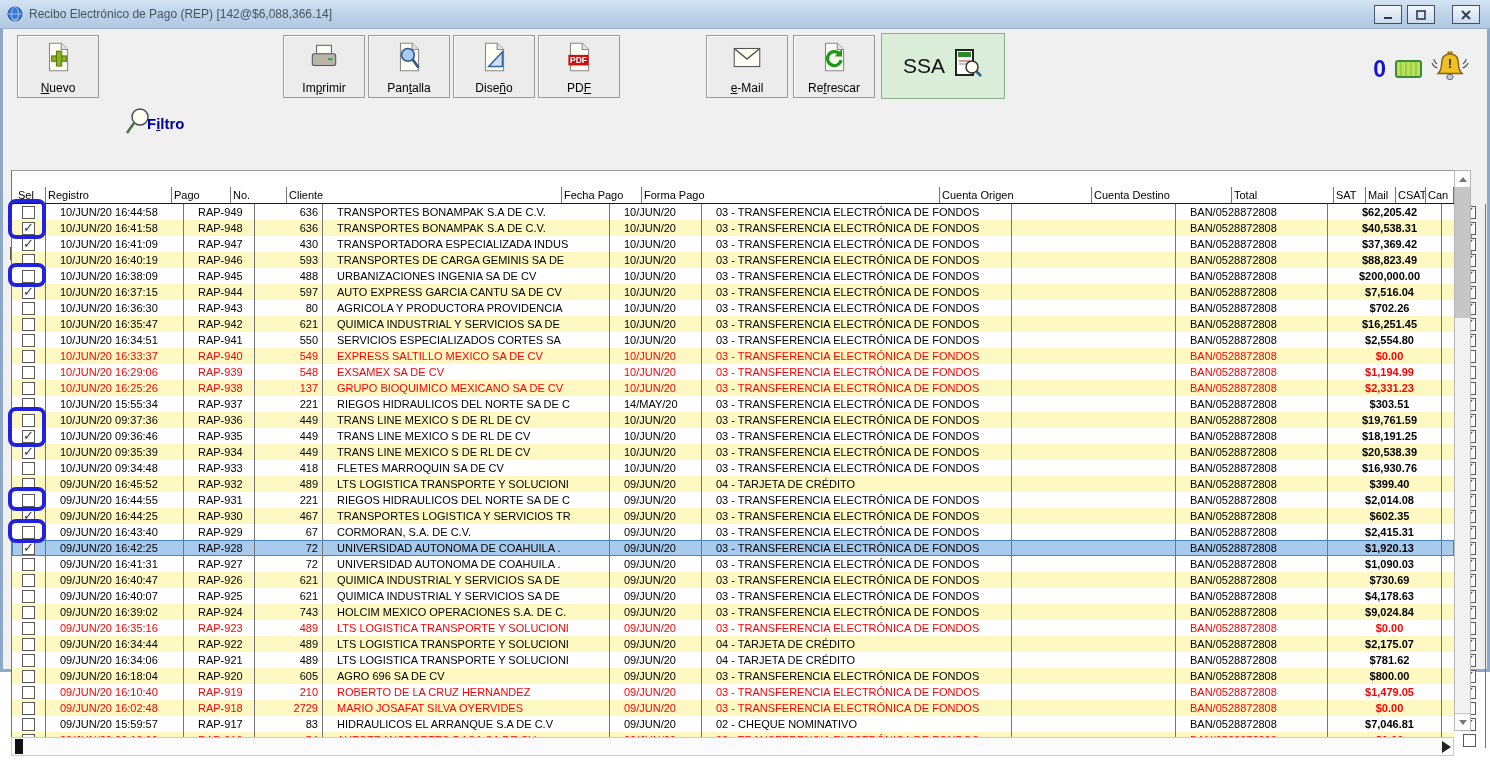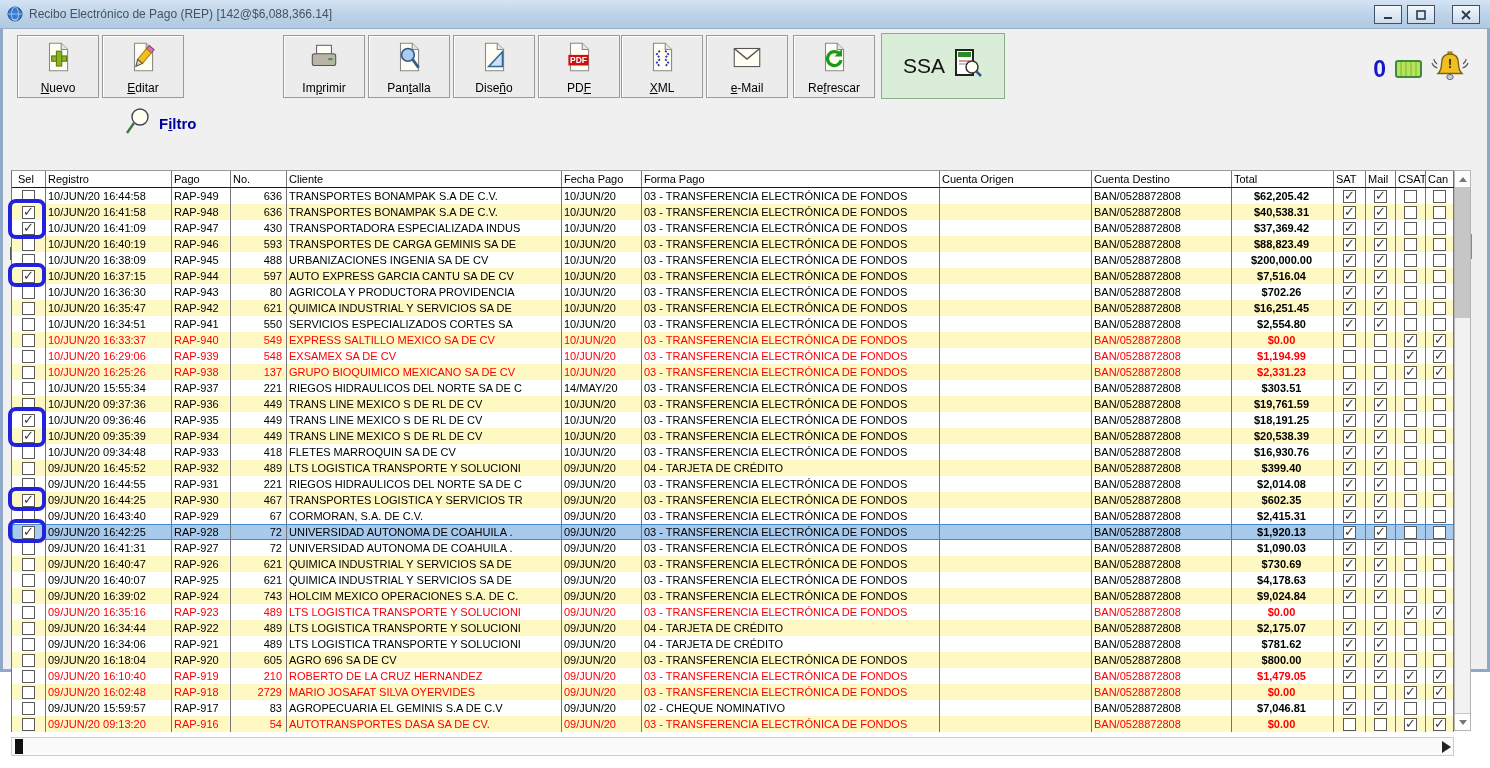--- a/index.html
+++ b/index.html
@@ -25,21 +25,21 @@
   .ssa-btn{position:absolute;left:878px;top:5px;width:122px;height:64px;
     background:#d9edd9;border:1px solid #8aae8a;display:flex;align-items:center;justify-content:center;gap:8px;}
   .ssa-txt{font-size:21px;font-weight:normal;color:#111;}
   .indicators{position:absolute;right:18px;top:22px;display:flex;align-items:center;gap:9px;}
   .counter{font-size:23px;font-weight:bold;color:#1515cc;line-height:23px;}
   .battery{width:23px;height:14px;border:2px solid #3d8a3d;border-radius:3px;
     background:repeating-linear-gradient(90deg,#b6e25e 0 3px,#9ccc44 3px 5px);}
   
   .filterbar{position:absolute;left:0;top:105px;width:1484px;height:65px;}
   .blue-label{font-weight:bold;color:#0000a0;}
-  .filtro-label{position:absolute;left:156px;top:10px;font-size:15px;}
+  .filtro-label{position:absolute;left:144px;top:10px;font-size:15px;}
   .filtro-glass{position:absolute;left:120px;top:2px;}
   .sel-box{position:absolute;left:7px;top:141px;}
   .sel-label{position:absolute;left:25px;top:142px;font-size:12px;color:#000;}
   .filter-input{position:absolute;left:63px;top:133px;width:755px;height:24px;border:1px solid #707070;
     box-sizing:border-box;font-size:13px;padding:0 4px;background:#fff;}
   .combo{position:absolute;height:25px;background:#fff;border:1px solid #8a8a8a;box-sizing:border-box;
     font-size:12px;line-height:23px;padding-left:5px;color:#000;}
   .combo .arrow{position:absolute;right:1px;top:1px;bottom:1px;width:17px;background:#e6e6e6;
     border-left:1px solid #b5b5b5;display:flex;align-items:center;justify-content:center;}
   .tri-down{width:0;height:0;border-left:4px solid transparent;border-right:4px solid transparent;border-top:5px solid #555;}
@@ -53,24 +53,24 @@
     border:0;display:flex;align-items:center;justify-content:center;}
   .spinner{position:absolute;left:1413px;top:129px;width:56px;height:25px;background:#fff;border:1px solid #8a8a8a;
     box-sizing:border-box;font-size:13px;line-height:23px;padding-left:6px;}
   .spinner .btns{position:absolute;right:1px;top:1px;bottom:1px;width:15px;display:flex;flex-direction:column;}
   .spinner .btns div{flex:1;background:#e6e6e6;border-left:1px solid #b5b5b5;display:flex;align-items:center;justify-content:center;}
   .tri-up-s{width:0;height:0;border-left:3px solid transparent;border-right:3px solid transparent;border-bottom:4px solid #555;}
   .tri-down-s{width:0;height:0;border-left:3px solid transparent;border-right:3px solid transparent;border-top:4px solid #555;}
   
   .grid{position:absolute;left:8px;top:170px;width:1442px;background:#fff;
     border-left:1px solid #757575;border-top:1px solid #9a9a9a;box-sizing:content-box;}
-  .hrow{display:flex;height:17px;background:#fff;border-bottom:1px solid #1a1a1a;box-sizing:border-box;}
+  .hrow{display:flex;height:17px;background:#fff;border-bottom:1px solid #1a1a1a;box-sizing:border-box;margin-top:16px;}
   .hcell{font-size:11px;line-height:16px;color:#000;padding:0 2px;box-sizing:border-box;
     border-right:1px solid #757575;overflow:hidden;white-space:nowrap;flex:0 0 auto;}
-  .trow{display:flex;height:16px;background:#fff;}
+  .trow{display:flex;height:16px;background:#fff;gap:12px;}
   .trow.alt{background:#fef9c3;}
   .trow.red{color:#ff0000;}
   .trow.sel-row{background:#a8cbed;outline:1px solid #4888c8;outline-offset:-1px;}
   .cell{font-size:11px;line-height:16px;color:inherit;padding:0 2px;box-sizing:border-box;
     border-right:1px solid #757575;overflow:hidden;white-space:nowrap;flex:0 0 auto;height:16px;}
   .trow{color:#000;}
   .rnum{text-align:right;padding-right:4px;}
   .money{font-weight:bold;text-align:center;}
   .cbcell{display:flex;align-items:center;justify-content:center;padding:0;}
   .c-sel{width:34px}.c-reg{width:126px}.c-pago{width:59px}.c-no{width:56px}.c-cli{width:275px}
@@ -137,33 +137,20 @@
     <div class="tb-btn" style="left:14px">
       <span>
         <svg width="34" height="34" viewBox="0 0 32 32">
           <path d="M8 3h11l6 6v20H8z" fill="#fffef2" stroke="#888"></path>
             <path d="M19 3v6h6" fill="#e6e6e6" stroke="#888"></path>
           <rect x="10" y="15" width="14" height="5" fill="#8ab420" stroke="#5a7a10"></rect>
           <rect x="14.5" y="10.5" width="5" height="14" fill="#8ab420" stroke="#5a7a10"></rect>
         </svg></span>
       <span class="lbl"><u>N</u>uevo</span>
     </div>
-    <div class="tb-btn" style="left:99px">
-      <span>
-        <svg width="34" height="34" viewBox="0 0 32 32">
-          <path d="M8 3h11l6 6v20H8z" fill="#fffef2" stroke="#888"></path>
-            <path d="M19 3v6h6" fill="#e6e6e6" stroke="#888"></path>
-          <g transform="rotate(40 16 16)">
-            <rect x="13.5" y="4" width="6" height="4" fill="#e070c0" stroke="#904070"></rect>
-            <rect x="13.5" y="8" width="6" height="13" fill="#f0c020" stroke="#a88010"></rect>
-            <path d="M13.5 21l3 6 3-6z" fill="#e8d8a8" stroke="#555"></path>
-          </g>
-        </svg></span>
-      <span class="lbl"><u>E</u>ditar</span>
-    </div>
     <div class="tb-btn" style="left:280px">
       <span>
         <svg width="34" height="34" viewBox="0 0 32 32">
           <rect x="9" y="5" width="14" height="9" fill="#fffef6" stroke="#666"></rect>
           <rect x="5" y="13" width="22" height="11" rx="2" fill="#b8b4a8" stroke="#555"></rect>
           <rect x="20" y="17" width="4" height="2" fill="#3a9a4a"></rect>
         </svg></span>
       <span class="lbl">Im<u>p</u>rimir</span>
     </div>
     <div class="tb-btn" style="left:365px">
@@ -187,29 +174,20 @@
     </div>
     <div class="tb-btn" style="left:535px">
       <span>
         <svg width="34" height="34" viewBox="0 0 32 32">
           <path d="M8 3h11l6 6v20H8z" fill="#fffef2" stroke="#888"></path>
             <path d="M19 3v6h6" fill="#e6e6e6" stroke="#888"></path>
           <rect x="6" y="14" width="19" height="10" fill="#cc1111"></rect>
           <text x="15.5" y="22" font-size="8" font-weight="bold" fill="#fff" text-anchor="middle" font-family="Liberation Sans, sans-serif">PDF</text>
         </svg></span>
       <span class="lbl">PD<u>F</u></span>
-    </div>
-    <div class="tb-btn" style="left:618px">
-      <span>
-        <svg width="34" height="34" viewBox="0 0 32 32">
-          <path d="M8 3h11l6 6v20H8z" fill="#fffef2" stroke="#888"></path>
-            <path d="M19 3v6h6" fill="#e6e6e6" stroke="#888"></path>
-          <path d="M14 10l-3 3.5 3 3.5M19 10l3 3.5-3 3.5M14 18l-3 3.5 3 3.5M19 18l3 3.5-3 3.5" stroke="#2233bb" fill="none" stroke-width="1.6" stroke-dasharray="2 1.2"></path>
-        </svg></span>
-      <span class="lbl"><u>X</u>ML</span>
     </div>
     <div class="tb-btn" style="left:703px">
       <span>
         <svg width="34" height="34" viewBox="0 0 32 32">
           <rect x="4" y="8" width="24" height="17" fill="#fffef2" stroke="#555"></rect>
           <path d="M4 8l12 10 12-10" fill="none" stroke="#555" stroke-width="1.4"></path>
         </svg></span>
       <span class="lbl"><u>e</u>-Mail</span>
     </div>
     <div class="tb-btn" style="left:790px">
@@ -1171,21 +1149,21 @@
             <span class="cb on"></span>
           </div>
         </div>
         <div class="trow">
           <div class="cell c-sel cbcell">
             <span class="cb"></span>
           </div>
           <div class="cell c-reg">09/JUN/20 15:59:57</div>
           <div class="cell c-pago">RAP-917</div>
           <div class="cell c-no rnum">83</div>
-          <div class="cell c-cli">AGROPECUARIA EL GEMINIS S.A DE C.V</div>
+          <div class="cell c-cli">HIDRAULICOS EL ARRANQUE S.A DE C.V</div>
           <div class="cell c-fec">09/JUN/20</div>
           <div class="cell c-for">02 - CHEQUE NOMINATIVO</div>
           <div class="cell c-org"></div>
           <div class="cell c-des">BAN/0528872808</div>
           <div class="cell c-tot rnum money">$7,046.81</div>
           <div class="cell c-sat cbcell">
             <span class="cb on"></span>
           </div>
           <div class="cell c-mail cbcell">
             <span class="cb on"></span>

